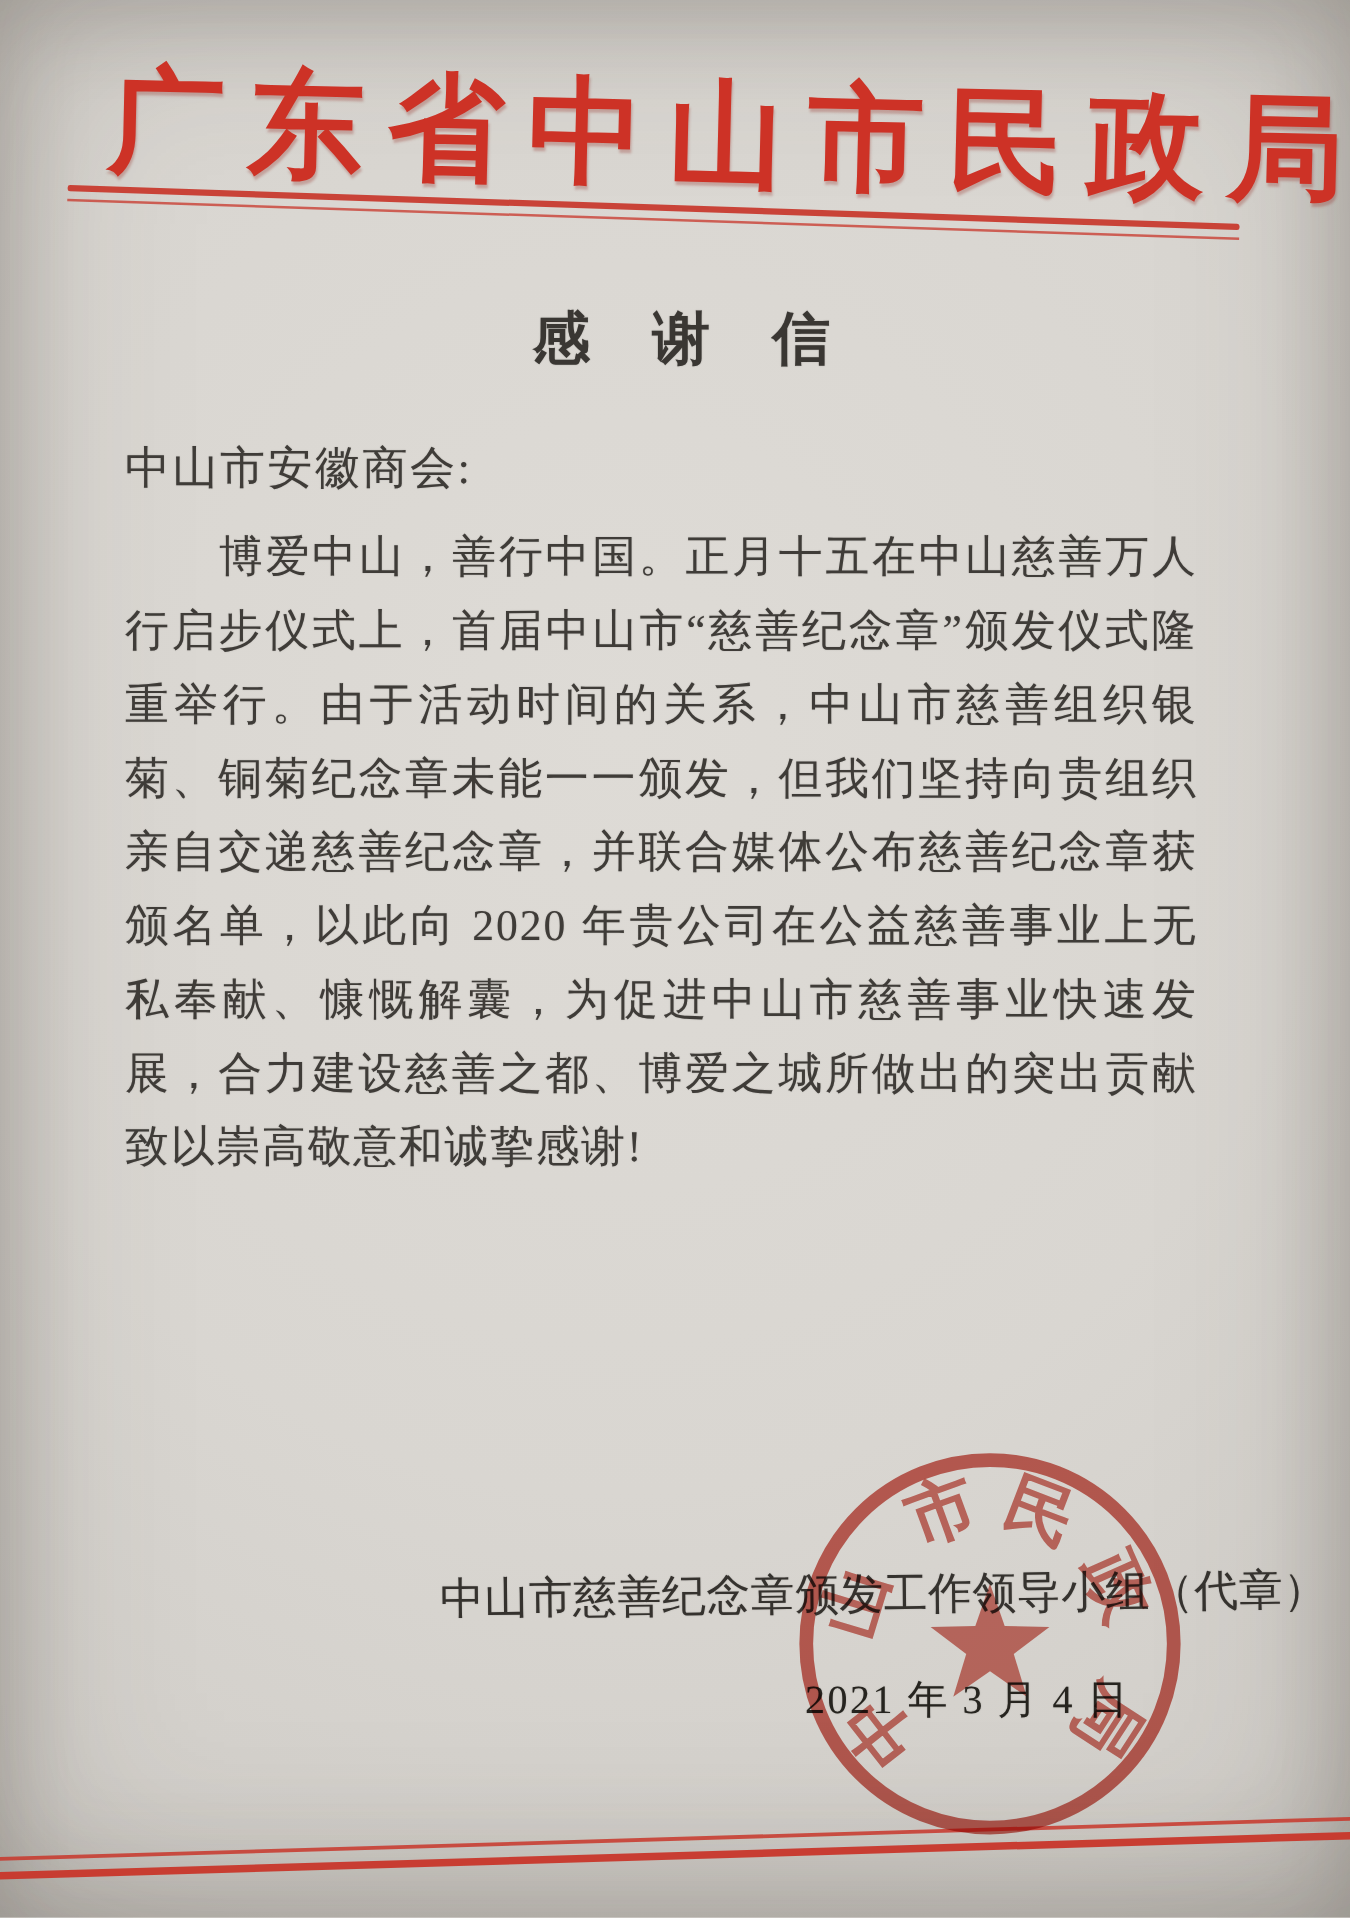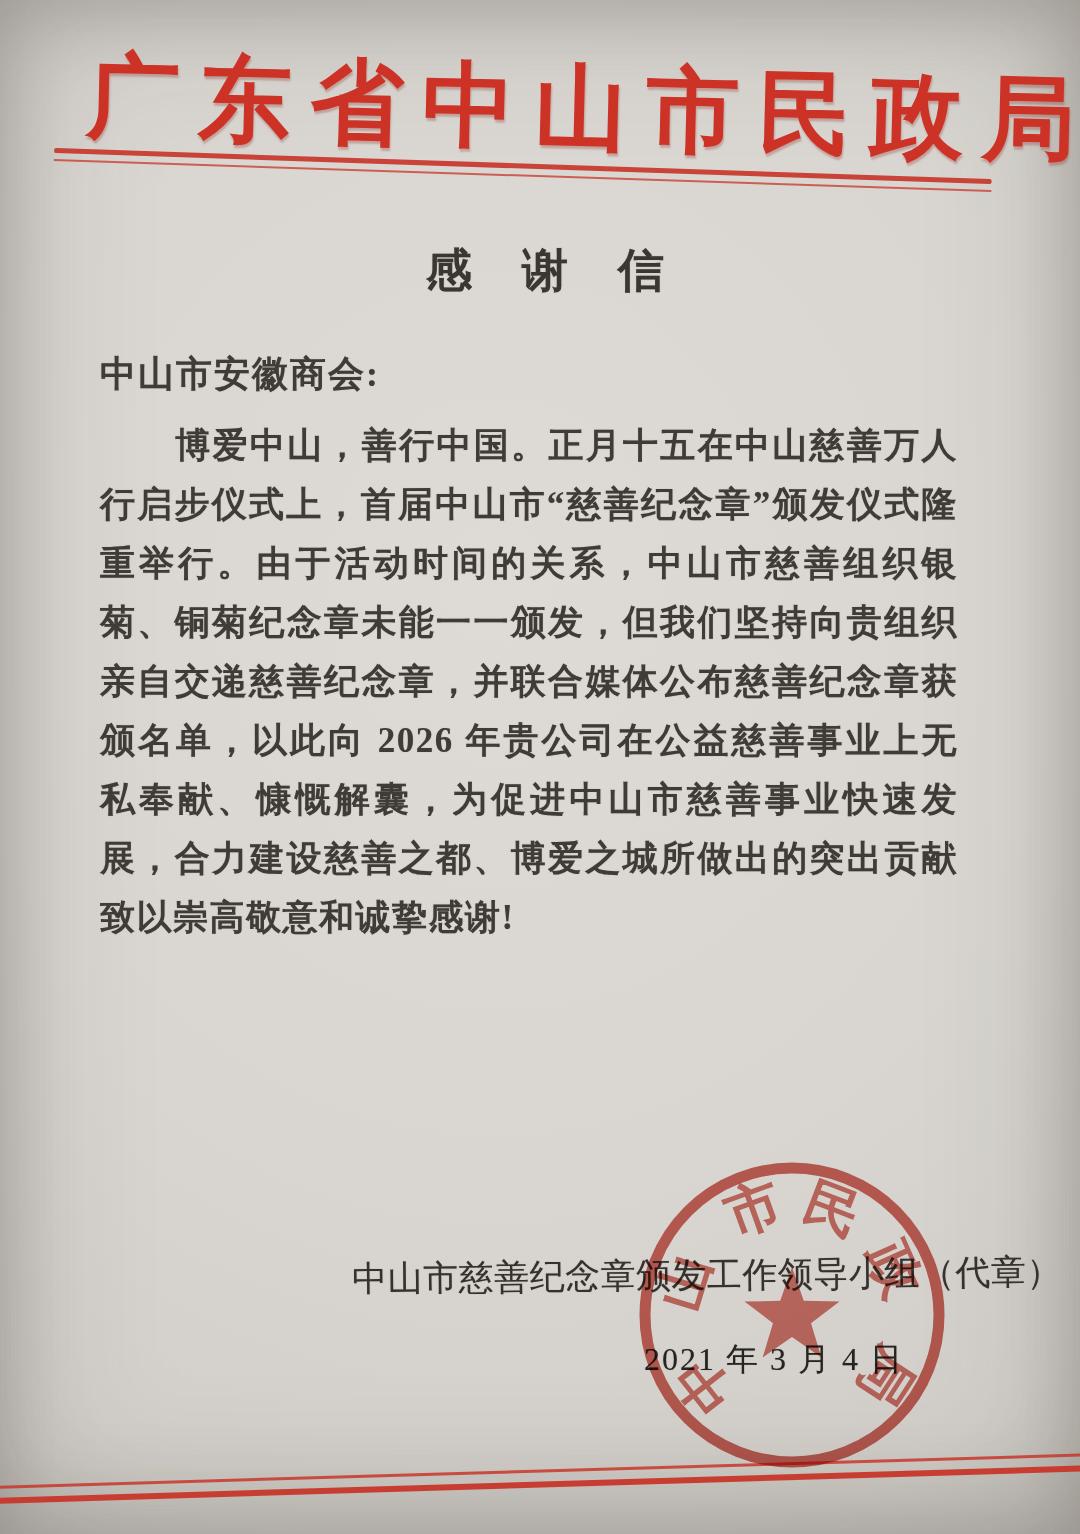--- a/index.html
+++ b/index.html
@@ -37,21 +37,20 @@
   .letter-title{
     position:absolute;left:0;top:240px;width:1090px;text-align:center;
     font-size:46px;font-weight:600;color:#3a3733;
     letter-spacing:50px;text-indent:50px;white-space:nowrap;
     text-shadow:0 0 1px rgba(58,55,51,.4);
   }
   .body-block{
     position:absolute;left:100px;top:344px;width:858px;
     color:var(--body-ink);
     text-shadow:0 0 1px rgba(63,60,56,.35);
-    font-weight:bold;
   }
   .salutation{
     font-size:36px;line-height:60px;letter-spacing:2px;margin:0 0 12px 0;
   }
   .body-para{
     margin:0;font-size:35px;line-height:59px;letter-spacing:1.5px;
     text-align:justify;text-indent:2.15em;
   }
   .body-para + .body-para{margin-top:10px;}
   .signature{
@@ -92,21 +91,21 @@
 
   <div class="header-rule">
     <div class="thick"></div>
     <div class="thin"></div>
   </div>
 
   <div class="letter-title">感谢信</div>
 
   <div class="body-block">
     <p class="salutation">中山市安徽商会:</p>
-    <p class="body-para">博爱中山，善行中国。正月十五在中山慈善万人行启步仪式上，首届中山市“慈善纪念章”颁发仪式隆重举行。由于活动时间的关系，中山市慈善组织银菊、铜菊纪念章未能一一颁发，但我们坚持向贵组织亲自交递慈善纪念章，并联合媒体公布慈善纪念章获颁名单，以此向 2026 年贵公司在公益慈善事业上无私奉献、慷慨解囊，为促进中山市慈善事业快速发展，合力建设慈善之都、博爱之城所做出的突出贡献致以崇高敬意和诚挚感谢!</p>
+    <p class="body-para">博爱中山，善行中国。正月十五在中山慈善万人行启步仪式上，首届中山市“慈善纪念章”颁发仪式隆重举行。由于活动时间的关系，中山市慈善组织银菊、铜菊纪念章未能一一颁发，但我们坚持向贵组织亲自交递慈善纪念章，并联合媒体公布慈善纪念章获颁名单，以此向 2020 年贵公司在公益慈善事业上无私奉献、慷慨解囊，为促进中山市慈善事业快速发展，合力建设慈善之都、博爱之城所做出的突出贡献致以崇高敬意和诚挚感谢!</p>
   </div>
 
   <div class="signature">中山市慈善纪念章颁发工作领导小组（代章）</div>
 
   <div class="date-line">2021 年 3 月 4 日</div>
 
   <div class="footer-rule">
     <div class="thin"></div>
     <div class="thick"></div>
   </div>

